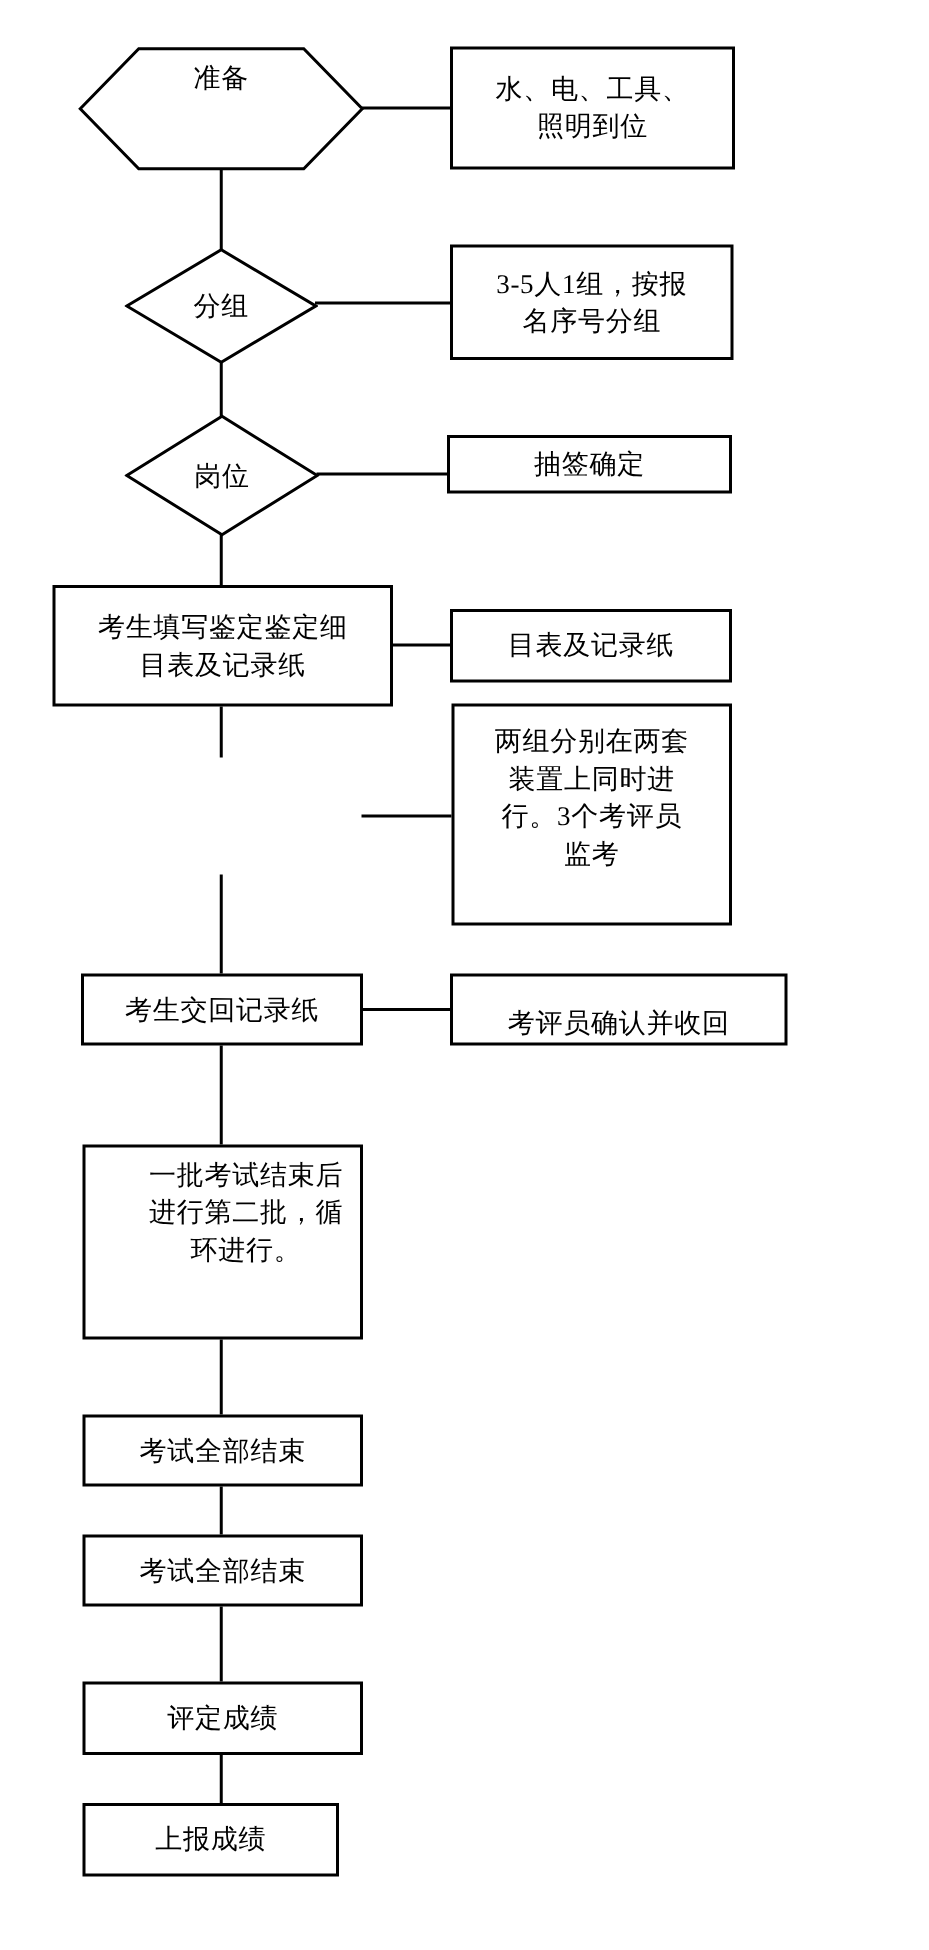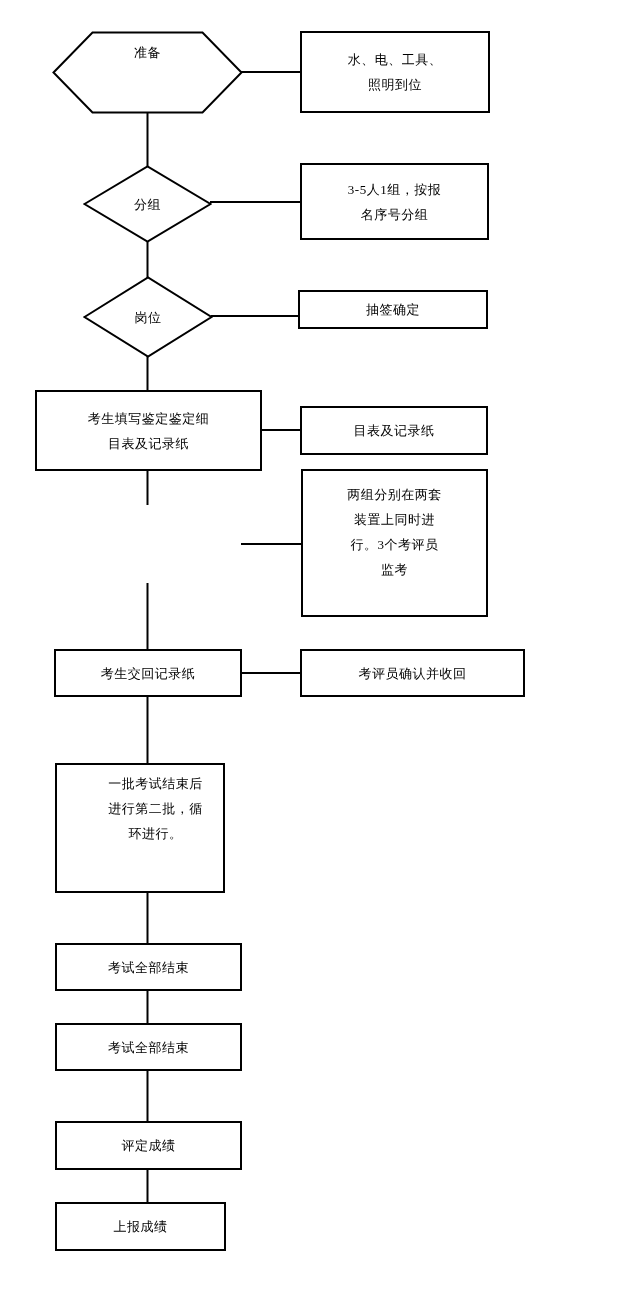--- a/index.html
+++ b/index.html
@@ -34,21 +34,21 @@
   .shape-node svg {
     position: absolute;
     left: 0; top: 0;
     width: 100%; height: 100%;
   }
   .label {
     position: relative;
     display: block;
     width: 100%;
     text-align: center;
-    font-size: 13px;
+    font-size: 18px;
     line-height: 25px;
     white-space: pre-line;
     letter-spacing: 0.5px;
   }
   .top-align { align-items: flex-start; }
   .pad-top-sm { padding-top: 6px; }
   .pad-top-md { padding-top: 11px; }
   .hex-label-wrap { align-items: flex-start; padding-top: 9px; }
 </style>
 </head>
@@ -126,25 +126,25 @@
     <span class="label">两组分别在两套
 装置上同时进
 行。3个考评员
 监考</span>
   </div>
 
   <div class="node rect-node" style="left:54px; top:649px; width:188px; height:48px;">
     <span class="label">考生交回记录纸</span>
   </div>
 
-  <div class="node rect-node" style="left:300px; top:649px; width:225px; height:48px;">
+  <div class="node rect-node" style="left:300px; top:649px; width:225px; height:48px;align-items:flex-end;">
     <span class="label">考评员确认并收回</span>
   </div>
 
-  <div class="node rect-node top-align pad-top-sm" style="left:55px; top:763px; width:170px; height:130px;padding-left:31px;">
+  <div class="node rect-node top-align pad-top-sm" style="left:55px; top:763px; width:187px; height:130px;padding-left:31px;">
     <span class="label">一批考试结束后
 进行第二批，循
 环进行。</span>
   </div>
 
   <div class="node rect-node" style="left:55px; top:943px; width:187px; height:48px;">
     <span class="label">考试全部结束</span>
   </div>
 
   <div class="node rect-node" style="left:55px; top:1023px; width:187px; height:48px;">

